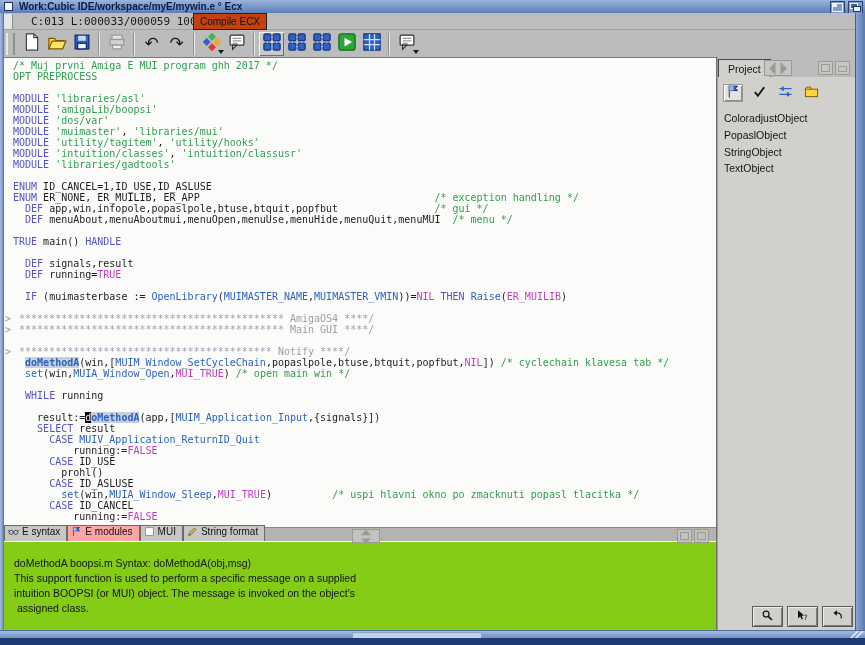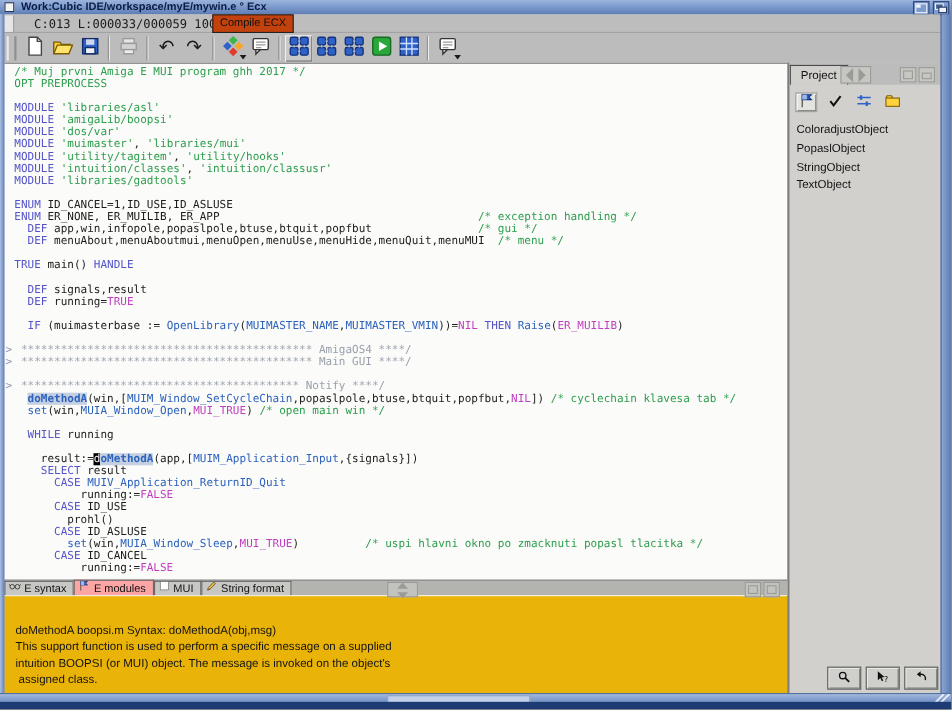--- a/index.html
+++ b/index.html
@@ -55,30 +55,30 @@
   .tok-k{color:#5454c8}
   .tok-f{color:#2d62bd}
   .tok-m{color:#c03fc0}
   .tok-c{color:#2e9e4e}
   .tok-g{color:#99a1ab}
   .tok-a{position:absolute;left:-8px;color:#8a94b0;}
   .tok-hf{color:#2d62bd;background:#c4d0e2;font-weight:bold;}
   .tok-cur{background:#000;color:#f2f2f2;}
   
   .btabs{height:14px;background:#b3b3af;position:relative;display:flex;align-items:flex-end;border-top:1px solid #8a8a8a;box-sizing:border-box;}
-  .btab{height:13px;display:flex;align-items:flex-end;gap:3px;font-size:10px;padding:0 6px 0 3px;
+  .btab{height:13px;display:flex;align-items:flex-start;gap:3px;font-size:10px;padding:0 6px 15px 3px;
         background:#c7c7c3;border:1px solid #6a6a6a;border-bottom:none;box-sizing:border-box;white-space:nowrap;}
   .btab svg{width:11px;height:11px;}
   .btab.active{background:#fca5a5;height:14px;}
   .btab-spinner{position:absolute;left:348px;top:1px;width:26px;height:12px;background:#c2c2be;
                 border:1px solid #9a9a96;display:flex;align-items:center;justify-content:center;}
   .ghost-btn{position:absolute;top:1px;width:13px;height:12px;border:1px solid #9a9a96;background:#c2c2be;
              display:flex;align-items:center;justify-content:center;}
-  .help{height:89px;background:#eab308;border-top:1px solid #fdfdfb;box-sizing:border-box;
-        padding:24px 0 0 10px;font-size:10.5px;line-height:14.8px;color:#141414;white-space:pre-wrap;}
+  .help{height:89px;background:#84cc16;border-top:1px solid #fdfdfb;box-sizing:border-box;
+        padding:14px 0 0 10px;font-size:10.5px;line-height:14.8px;color:#141414;white-space:pre-wrap;}
   
   .ptabrow{height:20px;background:#bcbcbc;position:relative;}
   .ptab{position:absolute;left:0;top:2px;height:18px;background:#d2d0cc;border:1px solid #4a4a4a;border-bottom:none;
         font-size:10.5px;padding:3px 9px 0;box-sizing:border-box;}
   .pgadget{position:absolute;background:#c6c6c2;border:1px solid #9a9a96;display:flex;align-items:center;justify-content:center;}
   .pgadget.arrows{left:46px;top:3px;width:26px;height:14px;}
   .pgadget.sm1{right:22px;top:4px;width:13px;height:12px;}
   .pgadget.sm2{right:5px;top:4px;width:13px;height:12px;}
   .ptools{display:flex;gap:6px;padding:7px 0 3px 5px;}
   .ptool{width:20px;height:18px;display:flex;align-items:center;justify-content:center;background:transparent;border:none;padding:0;}

